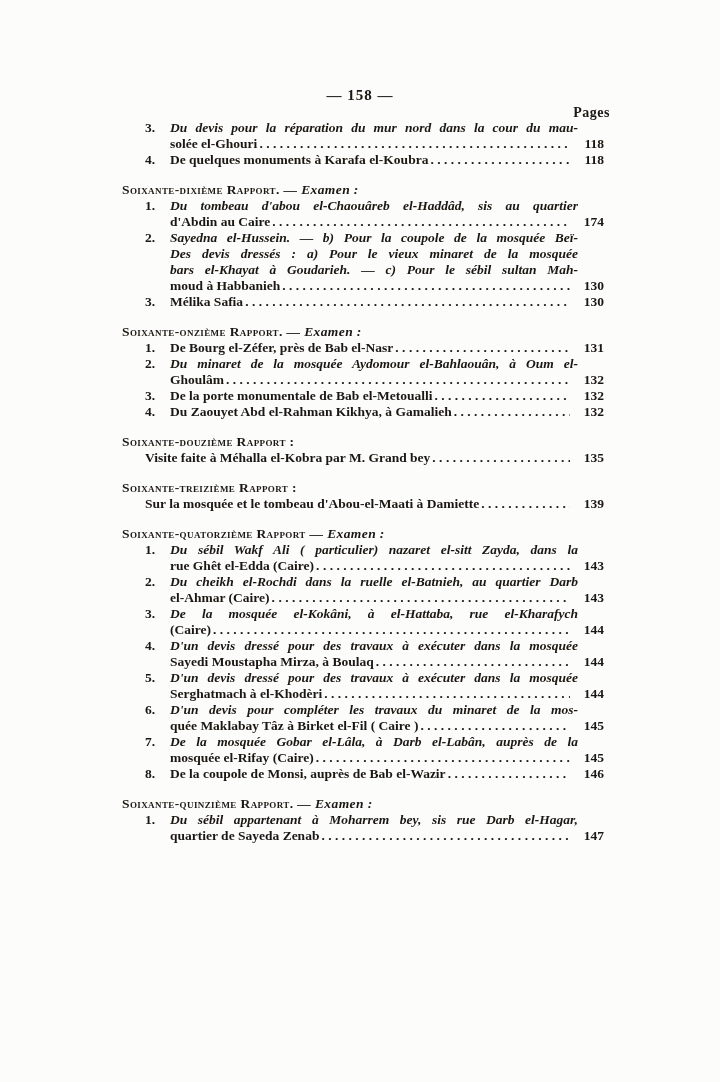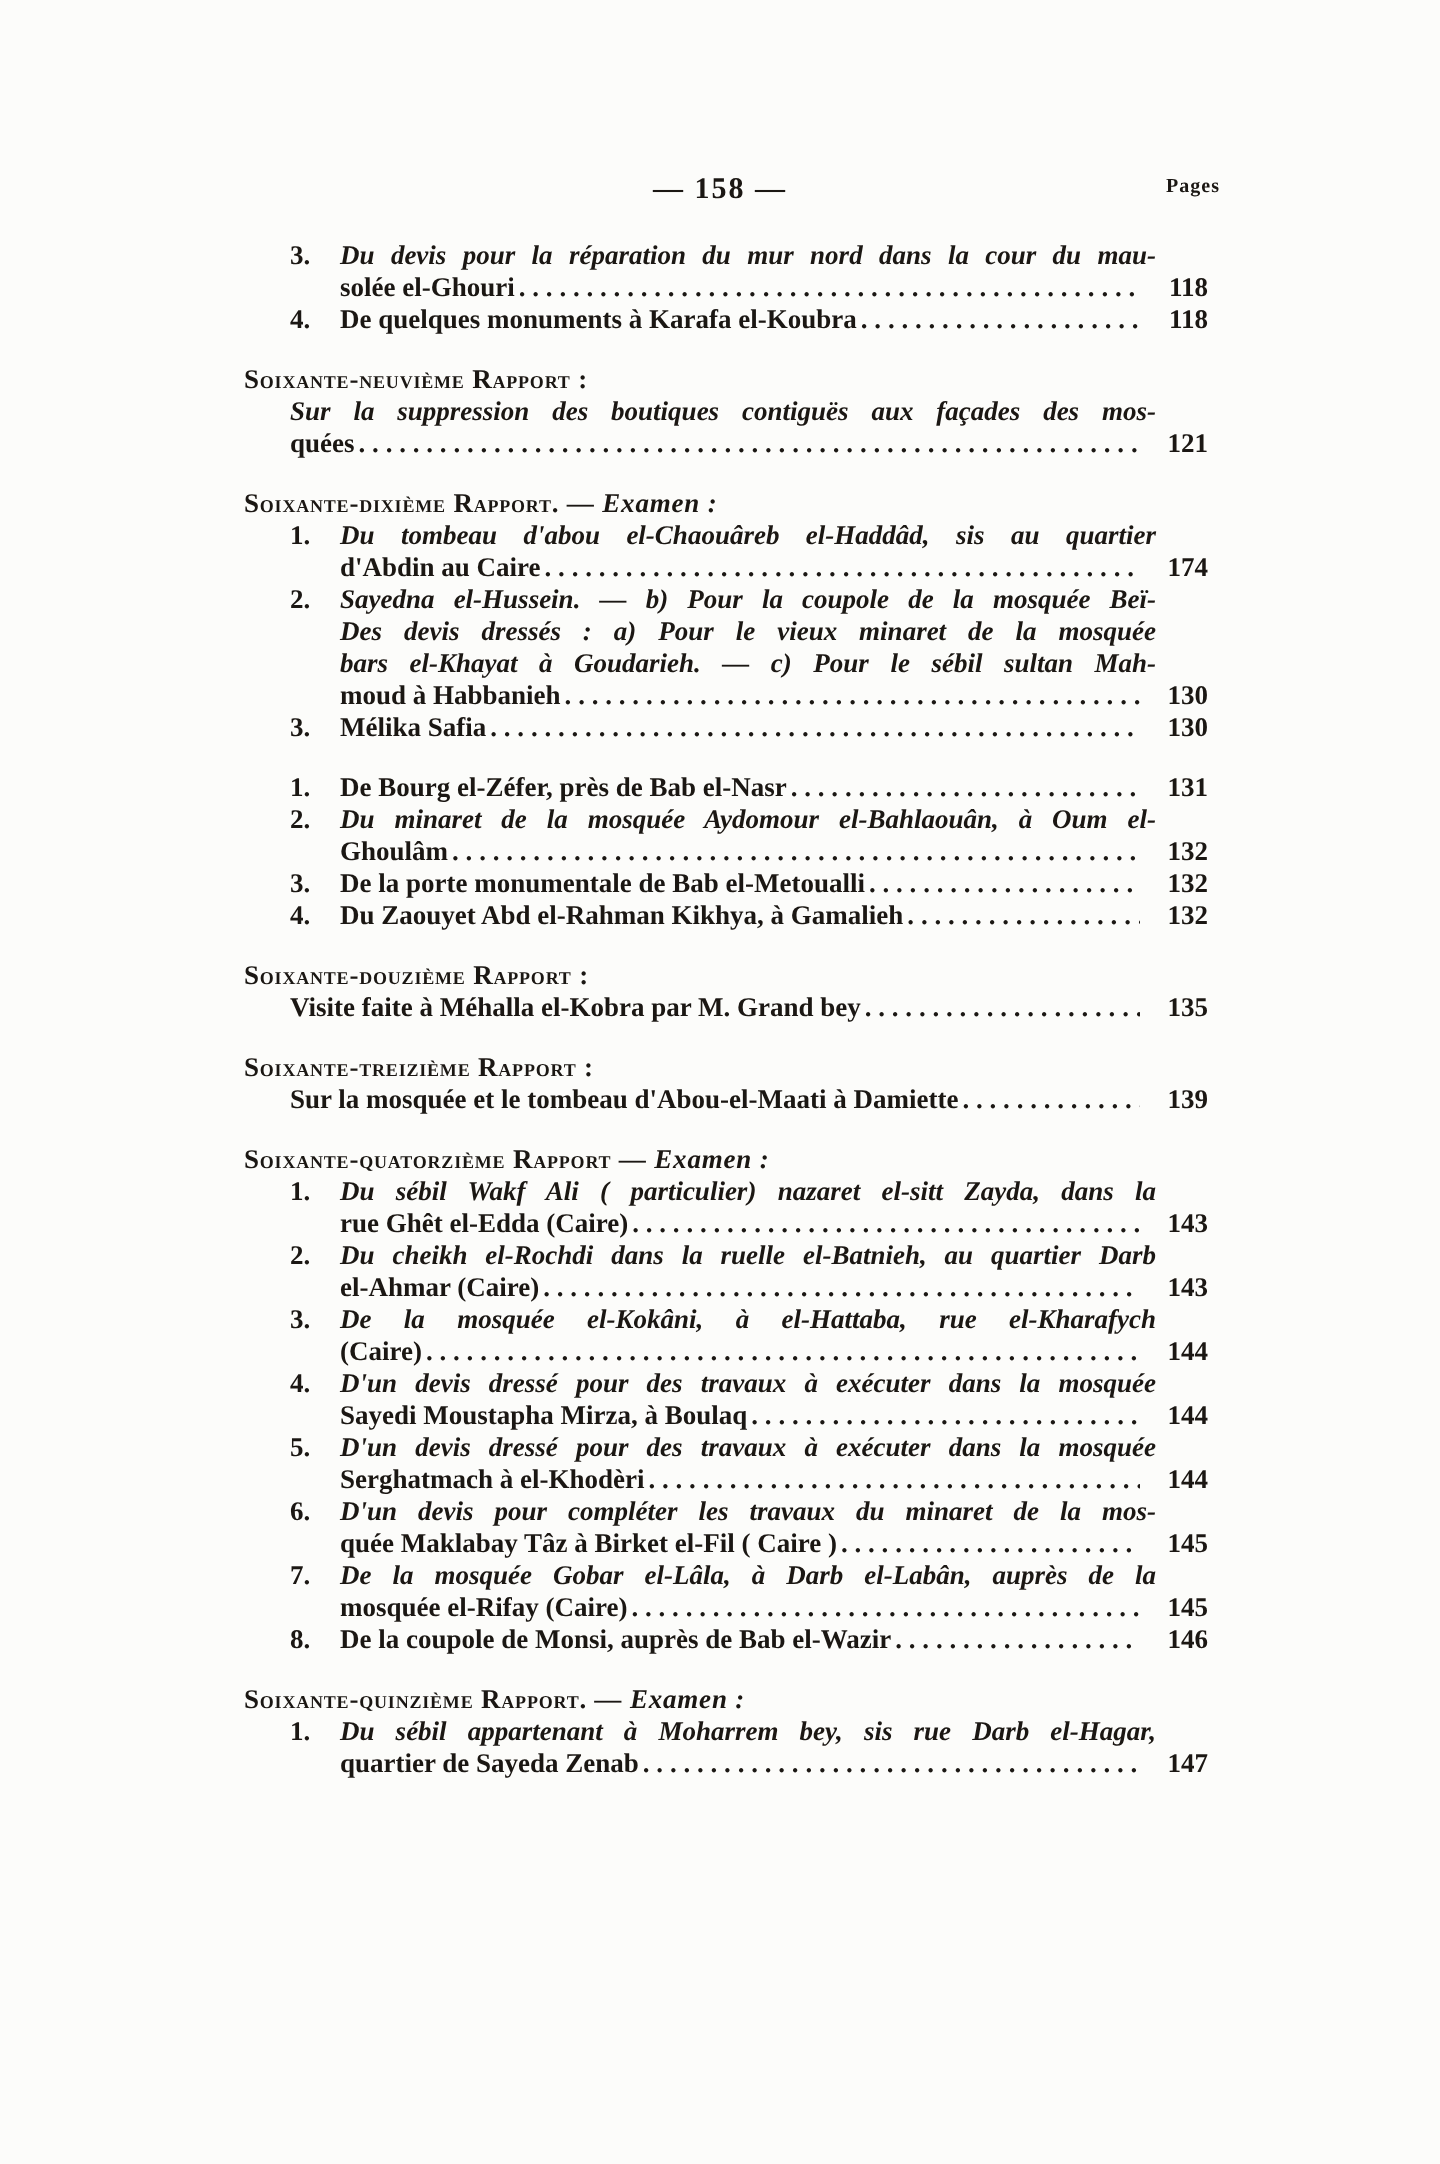--- a/index.html
+++ b/index.html
@@ -26,23 +26,23 @@
     position: absolute;
     top: 87px;
     left: 0;
     width: 720px;
     text-align: center;
     font-size: 15px;
     letter-spacing: 1px;
   }
   .pages-label {
     position: absolute;
-    top: 88px;
+    top: 105px;
     right: 110px;
-    font-size: 10px;
+    font-size: 14px;
     letter-spacing: 0.5px;
   }
   .toc {
     position: absolute;
     top: 120px;
     left: 122px;
     width: 482px;
     font-size: 13.5px;
     line-height: 16px;
   }
@@ -123,33 +123,20 @@
           <div class="entry-body">
             <div class="line last">
               <span class="txt">De quelques monuments à Karafa el-Koubra</span>
               <span class="dots"></span>
               <span class="pg">118</span>
             </div>
           </div>
         </div>
       </section>
       <section class="toc-section">
-        <div class="heading"><span class="sc">Soixante-neuvième Rapport :</span></div>
-        <div class="item">
-          <div class="entry-body">
-            <div class="line"><span class="txt">Sur la suppression des boutiques contiguës aux façades des mos-</span></div>
-            <div class="line last">
-              <span class="txt">quées</span>
-              <span class="dots"></span>
-              <span class="pg">121</span>
-            </div>
-          </div>
-        </div>
-      </section>
-      <section class="toc-section">
         <div class="heading"><span class="sc">Soixante-dixième Rapport.</span><span class="examen"> — Examen :</span></div>
         <div class="item numbered">
           <span class="num">1.</span>
           <div class="entry-body">
             <div class="line"><span class="txt">Du tombeau d'abou el-Chaouâreb el-Haddâd, sis au quartier</span></div>
             <div class="line last">
               <span class="txt">d'Abdin au Caire</span>
               <span class="dots"></span>
               <span class="pg">174</span>
             </div>
@@ -173,20 +160,21 @@
           <div class="entry-body">
             <div class="line last">
               <span class="txt">Mélika Safia</span>
               <span class="dots"></span>
               <span class="pg">130</span>
             </div>
           </div>
         </div>
       </section>
       <section class="toc-section">
+        <div class="heading"><span class="sc">Soixante-onzième Rapport.</span><span class="examen"> — Examen :</span></div>
         <div class="item numbered">
           <span class="num">1.</span>
           <div class="entry-body">
             <div class="line last">
               <span class="txt">De Bourg el-Zéfer, près de Bab el-Nasr</span>
               <span class="dots"></span>
               <span class="pg">131</span>
             </div>
           </div>
         </div>

